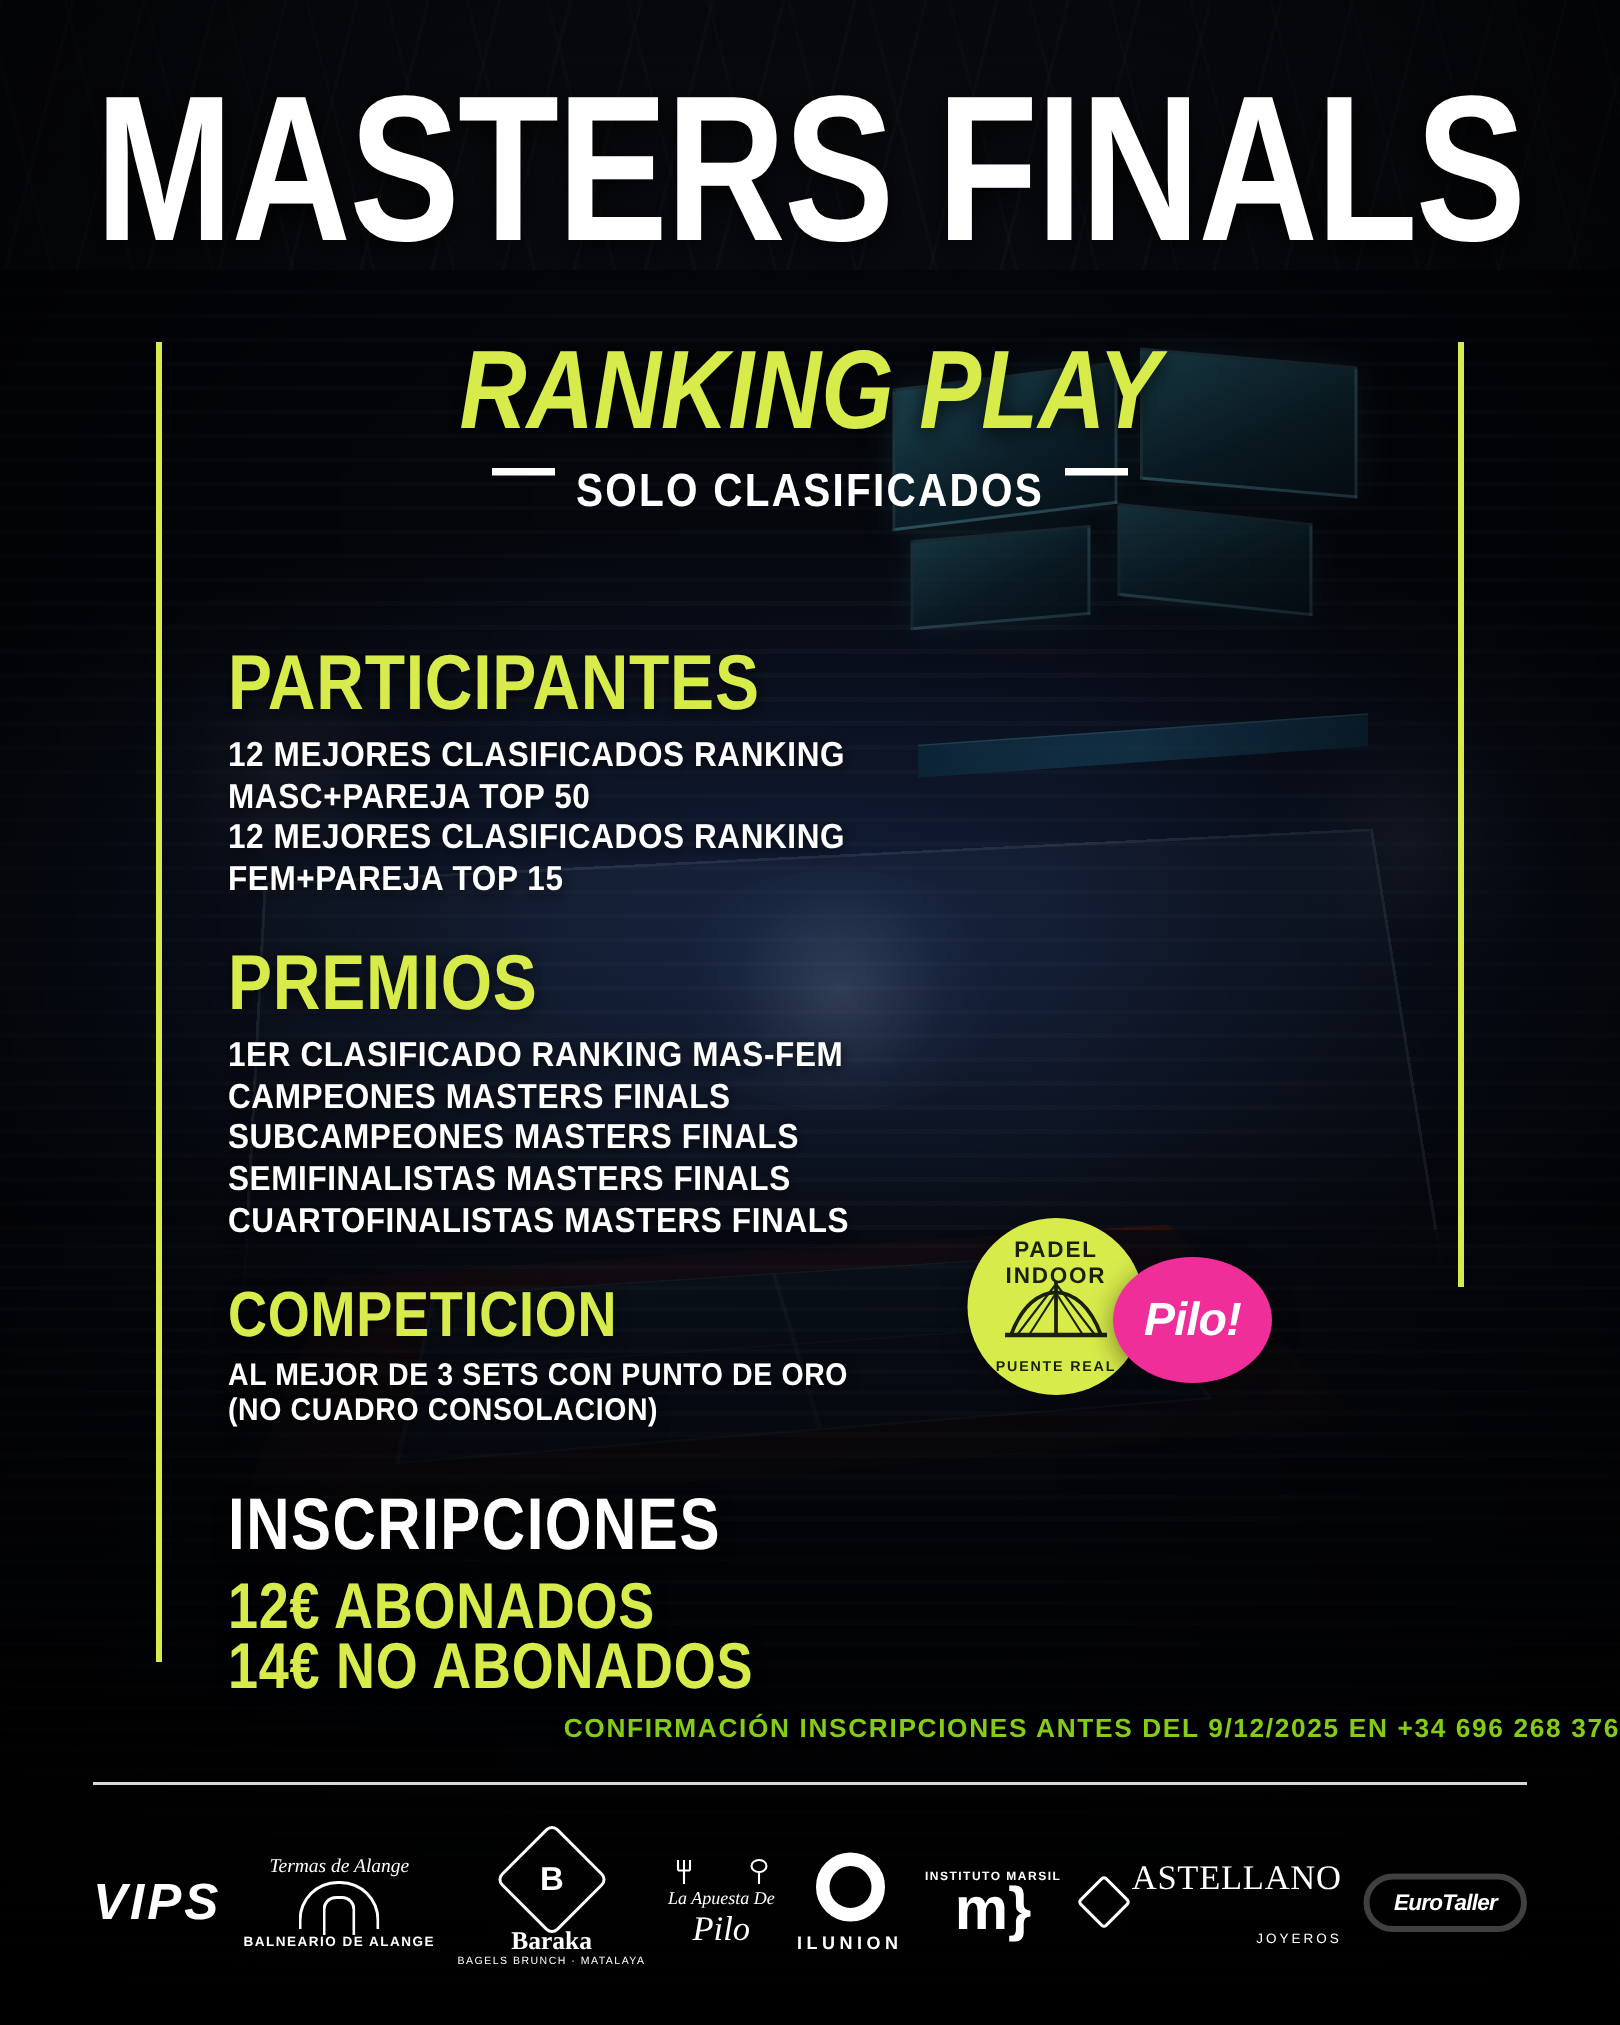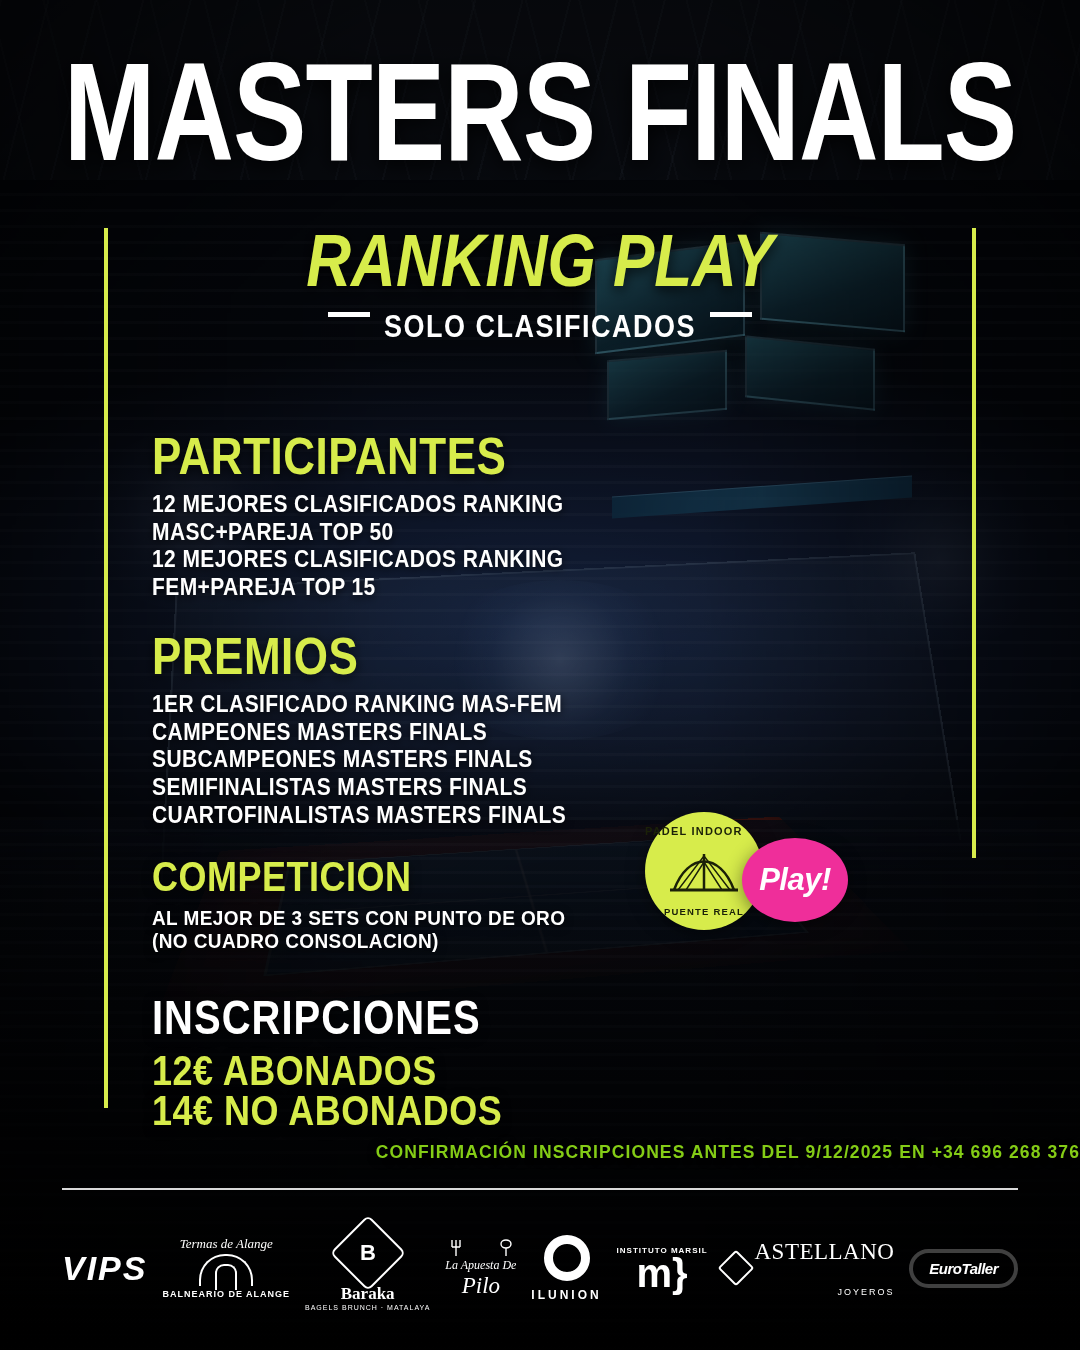--- a/index.html
+++ b/index.html
@@ -215,22 +215,22 @@
 
   
   .badge {
     position: absolute; left: 645px; top: 812px; width: 118px; height: 118px;
     border-radius: 50%; background: #d7ec4b;
     display: flex; align-items: center; justify-content: center;
     box-shadow: 0 4px 18px rgba(0,0,0,.5);
   }
   .badge-inner { position: relative; width: 100%; height: 100%; }
   .badge-top {
-    position: absolute; top: 13px; left: 0; width: 100%; text-align: left;
-    font-size: 11px; font-weight: 800; letter-spacing: 1.2px; color: #1b2108;
+    position: absolute; top: 13px; left: 0; width: 100%; text-align: center;
+    font-size: 15px; font-weight: 800; letter-spacing: 1.2px; color: #1b2108;
   }
   .badge-bot {
     position: absolute; bottom: 13px; left: 0; width: 100%; text-align: center;
     font-size: 9.5px; font-weight: 800; letter-spacing: 1.2px; color: #1b2108;
   }
   .bridge { position: absolute; left: 50%; top: 34px; transform: translateX(-50%); }
   .play-bubble {
     position: absolute; left: 742px; top: 838px; width: 106px; height: 84px;
     border-radius: 50%; background: #ef2e9a;
     display: flex; align-items: center; justify-content: center;
@@ -366,21 +366,21 @@
         <svg class="bridge" width="72" height="48" viewBox="0 0 72 48">
           <path d="M6 44 C 20 6, 52 6, 66 44" fill="none" stroke="#1b2108" stroke-width="2.5"></path>
           <path d="M36 8 L36 44" stroke="#1b2108" stroke-width="2.5"></path>
           <path d="M36 10 L10 44 M36 10 L62 44 M36 16 L18 44 M36 16 L54 44" stroke="#1b2108" stroke-width="1.4"></path>
           <path d="M2 44 L70 44" stroke="#1b2108" stroke-width="3"></path>
         </svg>
         <div class="badge-bot">PUENTE REAL</div>
       </div>
     </div>
     <div class="play-bubble">
-      <span>Play!</span>
+      <span>Pilo!</span>
     </div>
 
 
     <div class="confirm">CONFIRMACIÓN INSCRIPCIONES ANTES DEL 9/12/2025 EN +34 696 268 376</div>
     <div class="hr"></div>
 
     <div class="sponsors">
 
       <div class="sp sp-vips">
         <span>VIPS</span>

